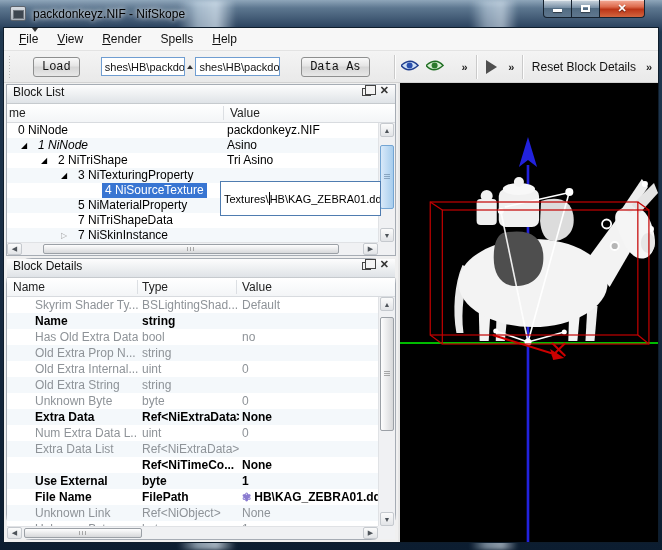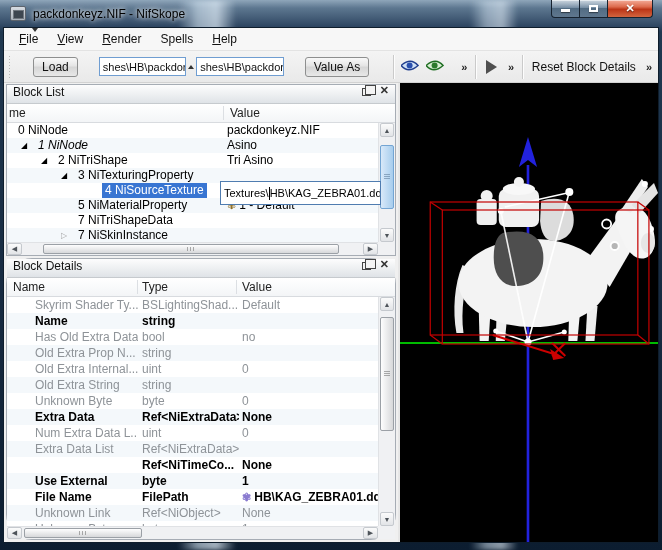--- a/index.html
+++ b/index.html
@@ -5,21 +5,21 @@
   * { margin:0; padding:0; box-sizing:border-box; }
   body { width:662px; height:550px; font-family:"Liberation Sans",sans-serif; }
 
   .window { position:relative; width:662px; height:550px; overflow:hidden;
     background:linear-gradient(180deg,#8fa6ba 0,#5d7790 8px,#2f4763 26px,#203850 32px,#16293f 60%,#0c1d30 100%); }
   .streak { position:absolute; top:0; height:100%; pointer-events:none; }
   .streak.s1 { left:178px; width:58px; background:linear-gradient(90deg,transparent,rgba(214,230,243,.6),rgba(228,240,250,.7),transparent); filter:blur(2px); }
   .streak.s2 { left:470px; width:48px; background:linear-gradient(90deg,transparent,rgba(214,230,243,.5),rgba(228,240,250,.6),transparent); filter:blur(2px); }
 
   
-  .titlebar { position:absolute; top:0; left:0; right:0; height:28px; z-index:3; }
+  .titlebar { position:absolute; top:0; left:0; right:8px; height:28px; z-index:3; }
   .app-icon { position:absolute; left:10px; top:6px; width:16px; height:15px; border:1px solid #5d646d;
     background:linear-gradient(#d7dce2,#aab2bb); border-radius:2px; }
   .app-icon::after { content:""; position:absolute; left:2px; top:3px; width:9px; height:7px; background:#3d4650; border:1px solid #70777f; }
   .title-text { position:absolute; left:33px; top:7px; font-size:12px; color:#000;
     text-shadow:0 0 4px rgba(255,255,255,.95),0 0 9px rgba(255,255,255,.75); white-space:nowrap; }
   .winbtns { position:absolute; top:0; right:9px; display:flex; }
   .wbtn { height:18px; border:1px solid #16222f; border-top:none; position:relative;
     background:linear-gradient(180deg,rgba(255,255,255,.55),rgba(175,192,206,.3) 45%,rgba(70,95,115,.45) 50%,rgba(135,158,176,.38));
     box-shadow:inset 0 1px 0 rgba(255,255,255,.55); display:flex; align-items:center; justify-content:center; }
   .wbtn.min { width:29px; border-radius:0 0 0 4px; }
@@ -34,21 +34,21 @@
   .client { position:absolute; left:4px; top:28px; width:654px; height:514px; background:#f0f0f0;
     box-shadow:0 0 0 1px #0e1d2c; z-index:2; display:flex; flex-direction:column; }
 
   .menubar { height:23px; background:#f7f7f7; border-bottom:1px solid #e3e3e3; display:flex; align-items:center; padding-left:6px; font-size:12px; color:#111; }
   .menu-item { padding:3px 9px; margin-right:1px; }
 
   .toolbar { height:32px; background:linear-gradient(#f4f4f4,#e9e9e9); border-bottom:1px solid #d2d2d2;
     display:flex; align-items:center; padding:0 2px; font-size:12px; }
   .handle { width:5px; height:22px; margin:0 2px; background:repeating-linear-gradient(180deg,#b9b9b9 0 1px,transparent 1px 3px); background-size:1px 100%; background-repeat:no-repeat; background-position:center; }
   .tbtn { border:1px solid #8e8f8f; border-radius:3px; background:linear-gradient(#f9f9f9,#e4e4e4 45%,#d5d5d5 50%,#e8e8e8);
-    padding:2px 8px; font-size:12px; color:#111; margin:0 20px; white-space:nowrap; }
+    padding:2px 8px; font-size:12px; color:#111; margin:0 20px; white-space:nowrap;font-family:Liberation Mono, monospace; }
   .tfield { width:138px; height:19px; border:1px solid #6f9dd1; background:#fff; font-size:11px; color:#111;
     display:flex; align-items:center; padding:0 3px; white-space:nowrap; overflow:hidden; margin:0 1px; }
   .spinner { display:flex; flex-direction:column; gap:2px; margin:0 1px; }
   .spinner i { width:0; height:0; border-left:3px solid transparent; border-right:3px solid transparent; }
   .spinner .up { border-bottom:4px solid #333; }
   .spinner .dn { border-top:4px solid #333; }
   .sep { width:1px; height:24px; background:#cacaca; box-shadow:1px 0 0 #fdfdfd; margin:0 4px; }
   .eye { margin:0 3px; }
   .chev { font-size:11px; font-weight:bold; color:#222; letter-spacing:-1px; margin:0 5px; }
   .play { width:0; height:0; border-top:7px solid transparent; border-bottom:7px solid transparent; border-left:11px solid #4f4f4f; margin:0 6px; }
@@ -82,21 +82,21 @@
   .trow.alt { background:#f4f8fb; }
   .arr { position:absolute; top:1px; font-size:8px; line-height:13px; color:#000; }
   .arr.collapsed { color:#a6a6a6; }
   .tlbl { position:absolute; top:0; padding:0 3px; }
   .tlbl.sel { background:#3875d2; color:#fff; }
   .tval { position:absolute; left:220px; top:0; }
   .flower { margin-right:3px; font-size:11px; }
   .flower.gold { color:#8f6e25; }
   .flower.purple { color:#8a7bd0; }
 
-  .inline-edit { position:absolute; left:213px; top:77px; width:161px; height:24px; background:#fff;
+  .inline-edit { position:absolute; left:213px; top:77px; width:161px; height:35px; background:#fff;
     border:1px solid #4f7cb0; z-index:5; display:flex; align-items:center; font-size:11px; color:#000; padding:0 3px; white-space:nowrap; overflow:hidden; }
   .caret { width:1px; height:13px; background:#000; flex:none; }
 
   .vscroll { position:absolute; top:19px; right:0; width:17px; bottom:13px; background:#f0f1f3; border-left:1px solid #e0e2e5; z-index:3; }
   .sbtn { position:absolute; left:1px; right:1px; height:14px; display:flex; align-items:center; justify-content:center;
     font-size:7px; color:#4e545a; background:linear-gradient(#fbfbfb,#e2e4e7); border:1px solid #c5c9ce; border-radius:2px; }
   .sbtn.up { top:0; } .sbtn.down { bottom:0; }
   .vthumb { position:absolute; left:1px; right:1px; border-radius:2px; }
   .vthumb::after { content:""; position:absolute; left:3px; right:3px; top:50%; margin-top:-3px; height:5px;
     background:repeating-linear-gradient(180deg,rgba(90,120,150,.55) 0 1px,transparent 1px 2px); }
@@ -158,21 +158,21 @@
 
     <div class="toolbar">
       <span class="handle"></span>
       <button class="tbtn">Load</button>
       <span class="tfield">shes\HB\packdonkeyz.NIF</span>
       <span class="spinner">
           <i class="up"></i>
           <i class="dn"></i>
         </span>
       <span class="tfield">shes\HB\packdonkeyz.NIF</span>
-      <button class="tbtn">Value As</button>
+      <button class="tbtn">Data As</button>
       <span class="sep"></span>
       <span class="eye">
         <svg width="19" height="13" viewBox="0 0 19 13">
             <path d="M1,6.5 Q9.5,-2 18,6.5 Q9.5,15 1,6.5 Z" fill="#cfe0f5" stroke="#203e8e" stroke-width="1.4" transform="skewX(-8)"></path>
             <circle cx="8.6" cy="6.5" r="3" fill="#2a50ae"></circle>
           </svg>
       </span>
       <span class="eye">
         <svg width="19" height="13" viewBox="0 0 19 13">
             <path d="M1,6.5 Q9.5,-2 18,6.5 Q9.5,15 1,6.5 Z" fill="#d8eed4" stroke="#1f6e22" stroke-width="1.4" transform="skewX(-8)"></path>

